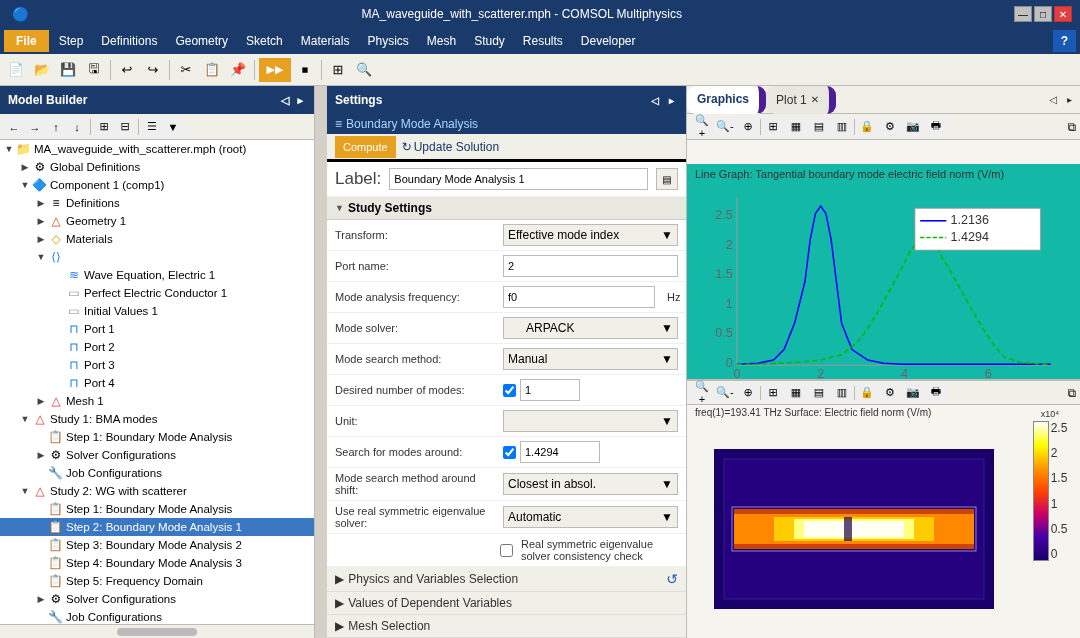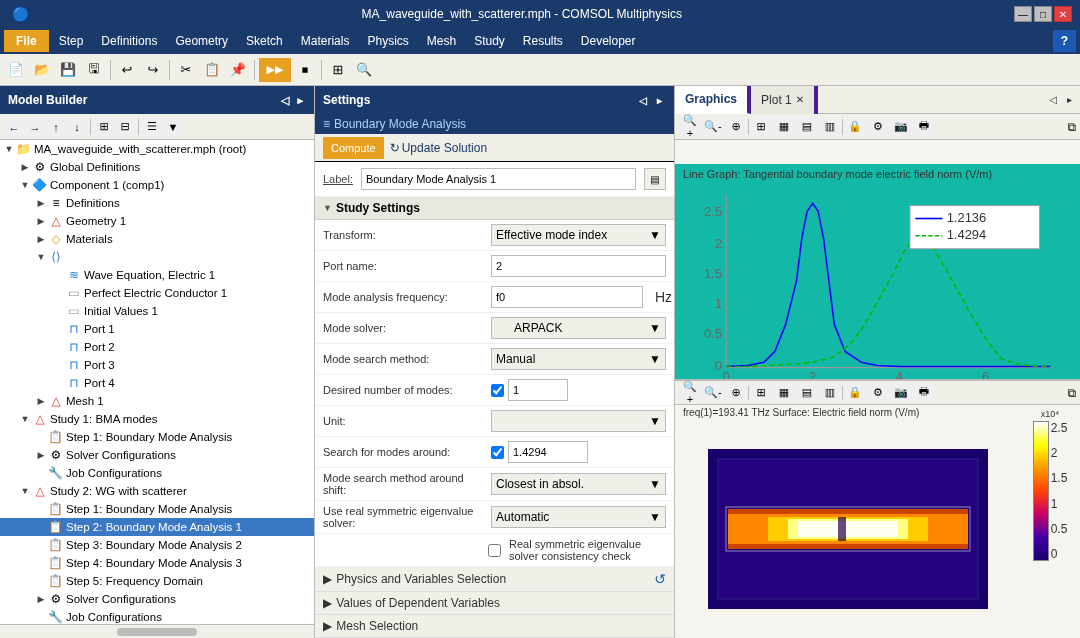--- a/index.html
+++ b/index.html
@@ -34,47 +34,47 @@
     .tree-tb-btn { width: 20px; height: 20px; border: 1px solid transparent; cursor: pointer; display: flex; align-items: center; justify-content: center; font-size: 11px; }
     
     .tree-content { flex: 1; overflow-y: auto; overflow-x: hidden; background: white; }
     .tree-item { display: flex; align-items: center; padding: 1px 0; cursor: pointer; white-space: nowrap; }
     .tree-item.selected-active { background: #3b78c4; color: white; }
     .expand-btn { width: 14px; height: 14px; display: inline-flex; align-items: center; justify-content: center; font-size: 9px; color: #444; flex-shrink: 0; }
     .tree-icon { width: 16px; height: 16px; display: inline-flex; align-items: center; justify-content: center; margin-right: 2px; flex-shrink: 0; }
     .tree-label { font-size: 11.5px; }
     
     
-    .mid-panel { width: 360px; border-right: 1px solid #bbb; background: #e5e5e5; display: flex; flex-direction: column; }
+    .mid-panel { width: 360px; border-right: 1px solid #bbb; background: #e5e5e5; display: flex; flex-direction: column; margin-left: 12px; }
     .settings-header { background: #1a3a6b; color: white; padding: 4px 8px; font-size: 13px; font-weight: bold; display: flex; align-items: center; justify-content: space-between; height: 28px; }
     .settings-subheader { background: #1a3a6b; color: #aad4ff; padding: 2px 8px; font-size: 11px; height: 20px; display: flex; align-items: center; }
-    .settings-toolbar { background: #f0efe8; border-bottom: 1px solid #000000; height: 28px; display: flex; align-items: center; padding: 0 8px; gap: 6px; }
+    .settings-toolbar { background: #f0efe8; border-bottom: 3px solid #000000; height: 28px; display: flex; align-items: center; padding: 0 8px; gap: 6px; }
     .compute-btn { background: #e8a020; color: white; border: none; padding: 2px 8px; cursor: pointer; font-size: 11px; height: 22px; }
     .update-btn { background: transparent; border: none; color: #1a3a6b; cursor: pointer; font-size: 11px; display: flex; align-items: center; gap: 2px; }
     
     .settings-content { flex: 1; overflow-y: auto; background: white; }
     .settings-label-row { display: flex; align-items: center; padding: 6px 8px; border-bottom: 1px solid #eee; gap: 8px; }
-    .settings-label { color: #444; font-size: 11px; flex-shrink: 0; text-decoration: underline; }
+    .settings-label { color: #444; font-size: 17px; flex-shrink: 0; }
     .settings-input { border: 1px solid #bbb; padding: 2px 4px; font-size: 11px; flex: 1; height: 22px; }
     .settings-input-btn { width: 22px; height: 22px; border: 1px solid #bbb; background: #f0efe8; cursor: pointer; display: flex; align-items: center; justify-content: center; font-size: 10px; }
     
     .section-header { background: #e8e8e0; padding: 4px 8px; font-weight: bold; font-size: 11px; display: flex; align-items: center; gap: 4px; border-bottom: 1px solid #ccc; cursor: pointer; }
     .section-arrow { font-size: 9px; color: #555; }
     
     .form-row { display: flex; align-items: center; padding: 4px 8px; border-bottom: 1px solid #f0f0f0; gap: 8px; }
     .form-label { color: #333; font-size: 11px; width: 160px; flex-shrink: 0; }
     .form-input { border: 1px solid #bbb; padding: 2px 4px; font-size: 11px; flex: 1; height: 22px; }
     .form-select-arrow { border: 1px solid #bbb; background: #f0efe8; padding: 1px 4px; font-size: 11px; height: 22px; cursor: pointer; display: flex; align-items: center; gap: 14px; }
     .form-check { display: flex; align-items: center; gap: 4px; }
     .section-collapsed { background: #f0efe8; padding: 4px 8px; font-size: 11px; display: flex; align-items: center; gap: 4px; border-bottom: 1px solid #ddd; cursor: pointer; color: #333; }
     
     
     .right-panel { flex: 1; background: #f5f4ef; display: flex; flex-direction: column; }
     .graphics-header { background: #f0efe8; border-bottom: 1px solid #bbb; height: 28px; display: flex; align-items: center; }
-    .tab { padding: 12px 10px; cursor: pointer; font-size: 11.5px; border-right: 4px solid #4c1d95; height: 28px; display: flex; align-items: center; background: #1a3a6b; color: white; }
+    .tab { padding: 12px 10px; cursor: pointer; font-size: 11.5px; border-right: 7px solid #4c1d95; height: 28px; display: flex; align-items: center; background: #1a3a6b; color: white; border-radius: 9px; }
     .tab.active { background: white; color: #1a3a6b; border-bottom: 1px solid white; font-weight: bold; }
     .tab-close { margin-left: 4px; font-size: 10px; cursor: pointer; }
     .right-toolbar { background: #f0efe8; border-bottom: 1px solid #bbb; height: 26px; display: flex; align-items: center; padding: 0 4px; gap: 1px; }
     .r-tb-btn { width: 22px; height: 20px; border: 1px solid transparent; cursor: pointer; display: flex; align-items: center; justify-content: center; font-size: 11px; }
     .plot-title { font-size: 11px; color: #333; padding: 4px 8px 2px; }
     .plot2-header { background: #f0efe8; padding: 3px 8px; font-weight: bold; font-size: 12px; display: flex; align-items: center; justify-content: space-between; border-bottom: 1px solid #bbb; }
     .plot2-toolbar { background: #f0efe8; border-bottom: 1px solid #bbb; height: 24px; display: flex; align-items: center; padding: 0 4px; gap: 1px; }
     
     
     ::-webkit-scrollbar { width: 8px; height: 8px; }
@@ -372,21 +372,21 @@
       </div>
 
       <div class="form-row">
         <span class="form-label">Port name:</span>
         <input class="form-input" type="text" value="2" style="">
       </div>
 
       <div class="form-row">
         <span class="form-label">Mode analysis frequency:</span>
         <input class="form-input" type="text" value="f0" style="flex: 1 1 0%;">
-        <span style="font-size:14px;color:#333;margin-left:4px;">Hz</span>
+        <span style="font-size:11px;color:#333;margin-left:4px;">Hz</span>
       </div>
 
       <div class="form-row">
         <span class="form-label">Mode solver:</span>
         <div class="form-select-arrow" style="flex:1;justify-content:space-between;padding-left:22px;">
           <span>ARPACK</span>
           <span>▼</span>
         </div>
       </div>
 

